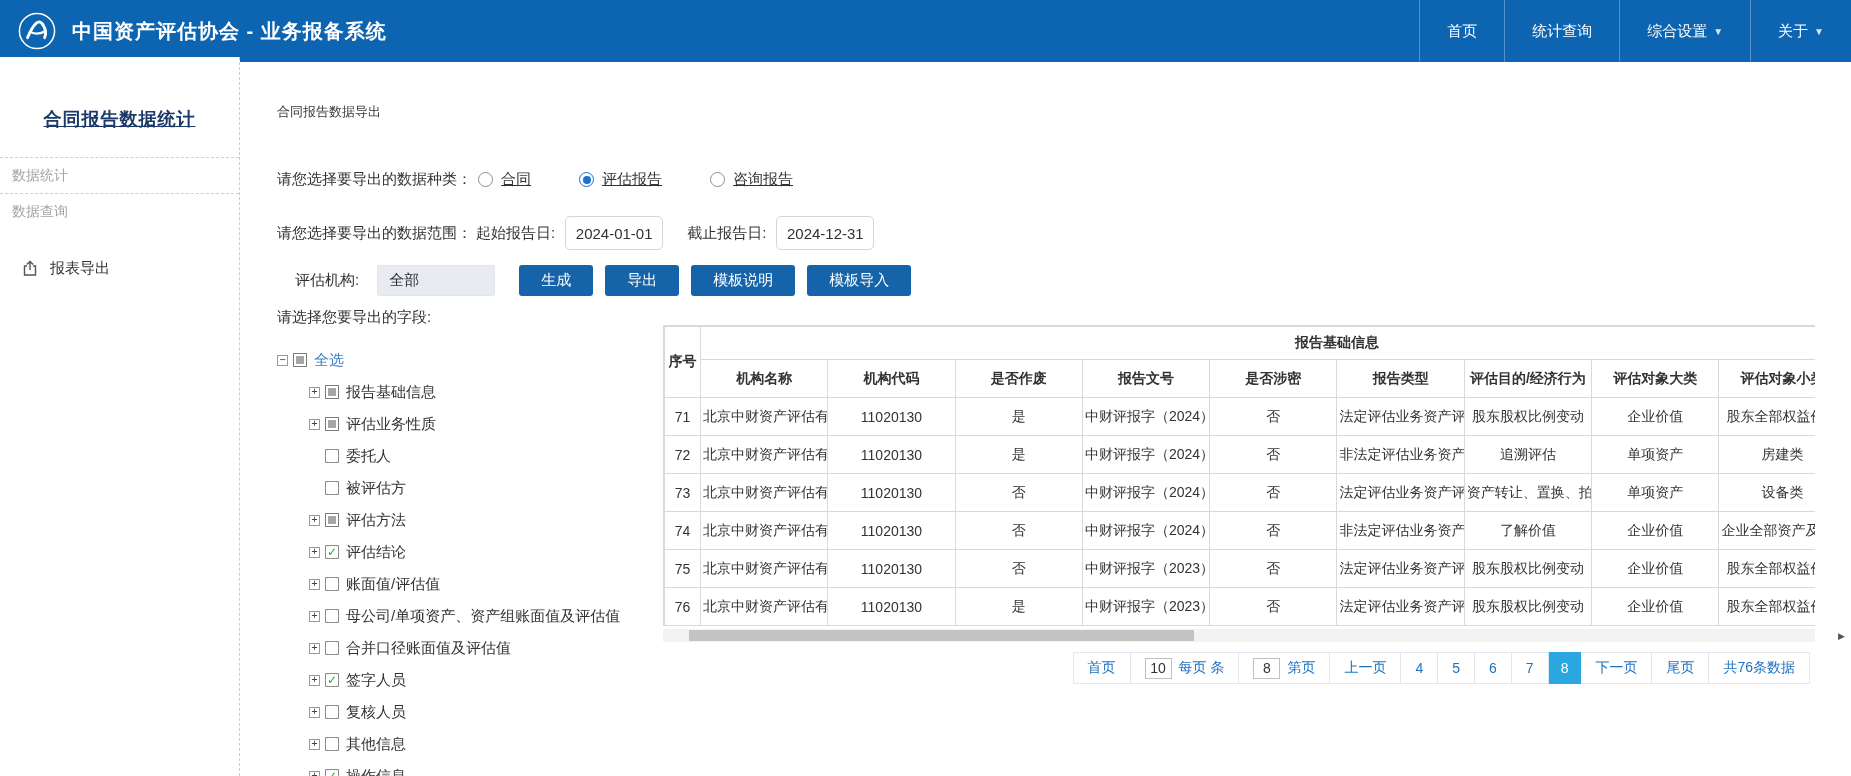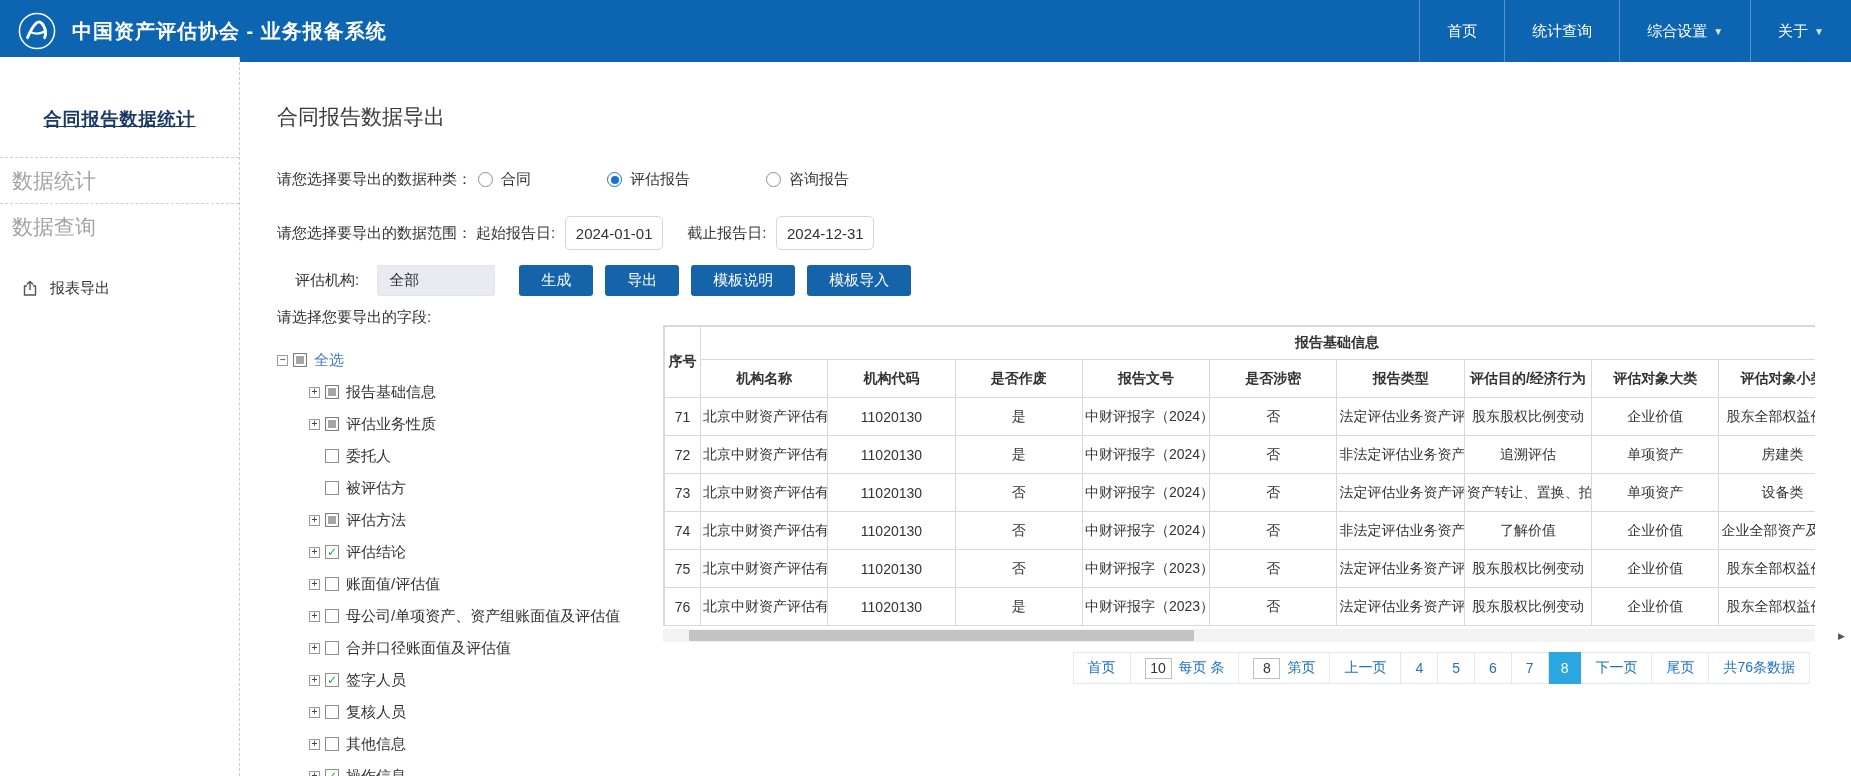--- a/index.html
+++ b/index.html
@@ -19,28 +19,28 @@
   .userbox { display:flex; flex-direction:column; justify-content:center; align-items:center;
     padding:0 20px 0 24px; border-left:1px solid rgba(255,255,255,.30); }
   .user-name { color:#fff; font-size:16px; font-weight:bold; margin-bottom:4px; }
   .user-org { color:#b6cde4; font-size:13.5px; }
 
   
   .sidebar { position:absolute; left:0; top:57px; width:240px; bottom:0;
     border-right:1px dashed #cccccc; background:#fff; }
   .side-title { padding:50px 0 26px; text-align:center; color:#1b3a68; font-size:18px;
     font-weight:bold; border-bottom:1px dashed #cfcfcf; letter-spacing:1px;text-decoration:underline; }
-  .side-item { padding:9px 12px 8px; font-size:21px; color:#a3a3a3; cursor:pointer; }
+  .side-item { padding:9px 12px 8px; font-size:14px; color:#a3a3a3; cursor:pointer; }
   .side-item.bordered { border-bottom:1px dashed #cfcfcf; }
   .side-export { display:flex; align-items:center; margin-top:24px; padding:6px 12px 6px 22px;
     font-size:15px; color:#333; cursor:pointer; }
   .side-export svg { margin-right:12px; }
 
   
-  .main-title { position:absolute; left:277px; top:103px; font-size:21px; color:#3a3a3a; }
+  .main-title { position:absolute; left:277px; top:103px; font-size:13px; color:#3a3a3a; }
 
   .type-row { position:absolute; left:277px; top:170px; display:flex; align-items:center;
     font-size:15px; }
   .radio-opt { display:flex; align-items:center; cursor:pointer; }
   .radio { width:15px; height:15px; border-radius:50%; border:1px solid #8f8f8f; background:#fff;
     margin-right:8px; position:relative; flex:none; }
   .radio.sel { border-color:#1673d2; }
   .radio.sel::after { content:""; position:absolute; left:2.5px; top:2.5px; right:2.5px; bottom:2.5px;
     border-radius:50%; background:#1673d2; }
 
@@ -145,21 +145,21 @@
       <path d="M8 10 V1.5 M4.8 4.6 L8 1.4 L11.2 4.6" fill="none" stroke="#555" stroke-width="1.4"></path>
     </svg>
     <span>报表导出</span>
   </div>
 </aside>
 
 <div class="main-title">合同报告数据导出</div>
 
 <div class="type-row">
   <span>请您选择要导出的数据种类：</span>
-  <span id="radio-group" style="display:flex; align-items:center; margin-left:6px; gap:76px;">
+  <span id="radio-group" style="display:flex; align-items:center; margin-left:6px; gap:48px;text-decoration:underline;">
       <span class="radio-opt">
         <span class="radio"></span>
         <span>合同</span>
       </span>
       <span class="radio-opt">
         <span class="radio sel"></span>
         <span>评估报告</span>
       </span>
       <span class="radio-opt">
         <span class="radio"></span>

